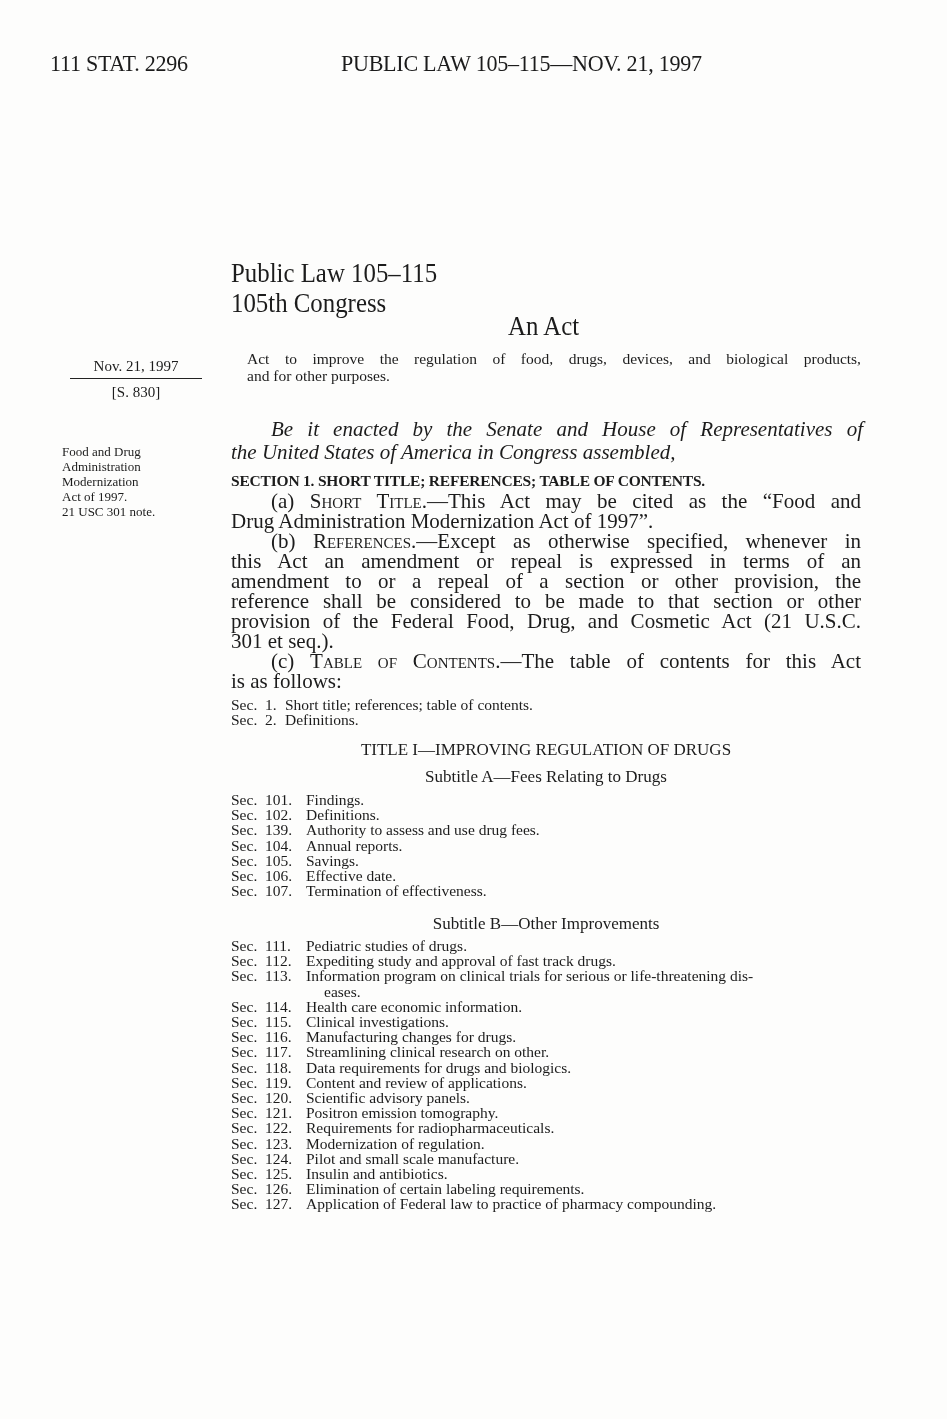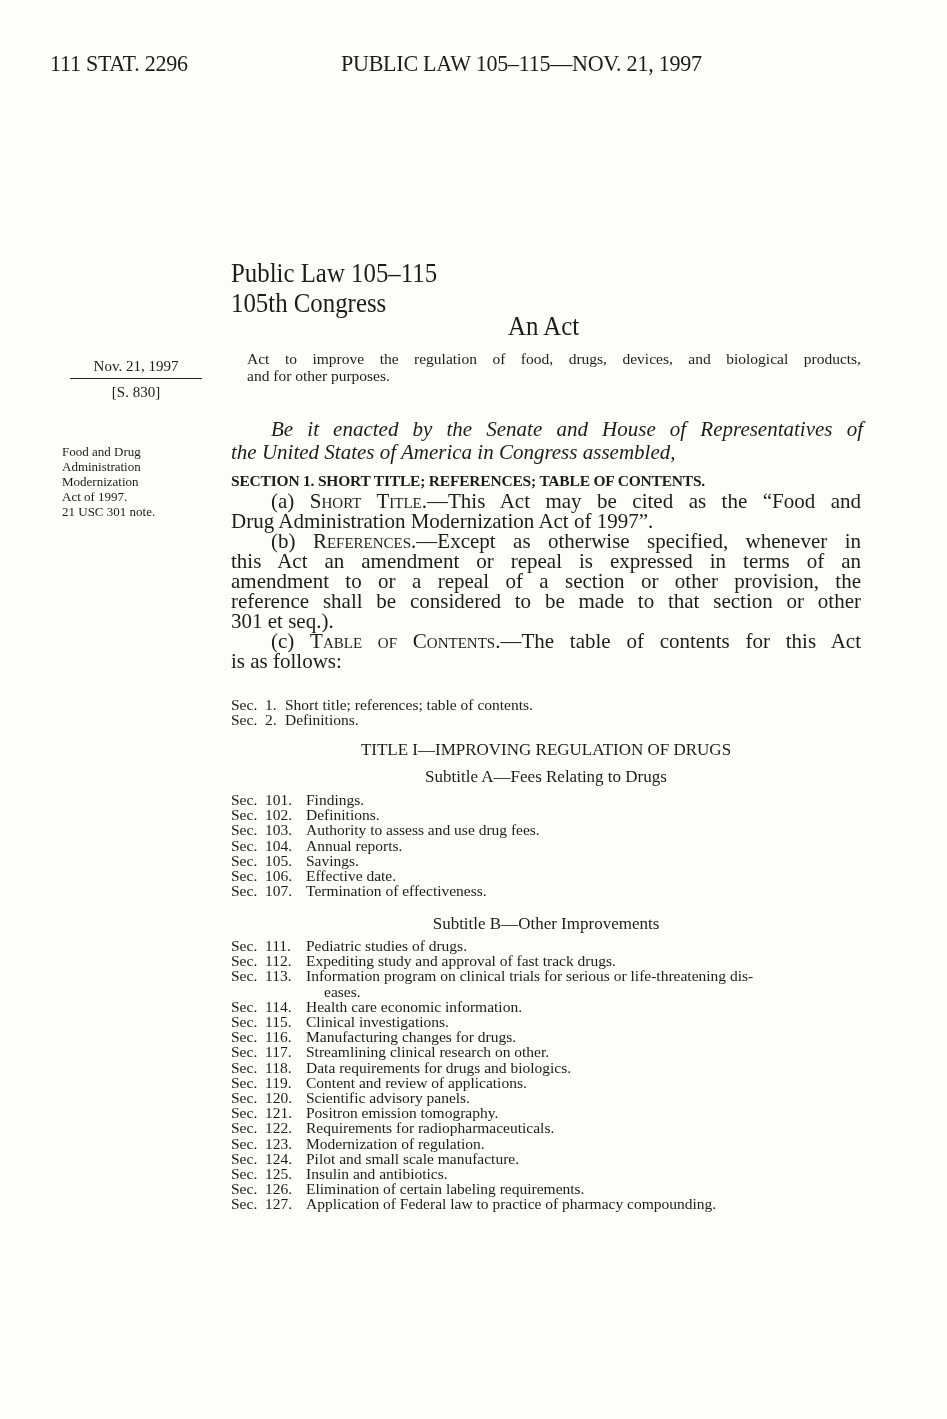--- a/index.html
+++ b/index.html
@@ -73,20 +73,21 @@
 <div class="abs body-text">
   <div>
     <span class="line" style="text-indent:40px;"><span>(a) </span><span class="sc">Short Title.</span><span>—This Act may be cited as the “Food and</span></span>
     <span class="line last">Drug Administration Modernization Act of 1997”.</span>
   </div>
   <div>
     <span class="line" style="text-indent:40px;"><span>(b) </span><span class="sc">References.</span><span>—Except as otherwise specified, whenever in</span></span>
     <span class="line">this Act an amendment or repeal is expressed in terms of an</span>
     <span class="line">amendment to or a repeal of a section or other provision, the</span>
     <span class="line">reference shall be considered to be made to that section or other</span>
+    <span class="line">provision of the Federal Food, Drug, and Cosmetic Act (21 U.S.C.</span>
     <span class="line last">301 et seq.).</span>
   </div>
   <div>
     <span class="line" style="text-indent:40px;"><span>(c) </span><span class="sc">Table of Contents.</span><span>—The table of contents for this Act</span></span>
     <span class="line last">is as follows:</span>
   </div>
 </div>
 
 <div class="abs toc" style="top:697px;">
   <div class="toc-row">
@@ -110,21 +111,21 @@
       <span class="toc-num">101.</span>
       <span>Findings.</span>
     </div>
     <div class="toc-row">
       <span class="toc-sec">Sec.</span>
       <span class="toc-num">102.</span>
       <span>Definitions.</span>
     </div>
     <div class="toc-row">
       <span class="toc-sec">Sec.</span>
-      <span class="toc-num">103.</span>
+      <span class="toc-num">139.</span>
       <span>Authority to assess and use drug fees.</span>
     </div>
     <div class="toc-row">
       <span class="toc-sec">Sec.</span>
       <span class="toc-num">104.</span>
       <span>Annual reports.</span>
     </div>
     <div class="toc-row">
       <span class="toc-sec">Sec.</span>
       <span class="toc-num">105.</span>

